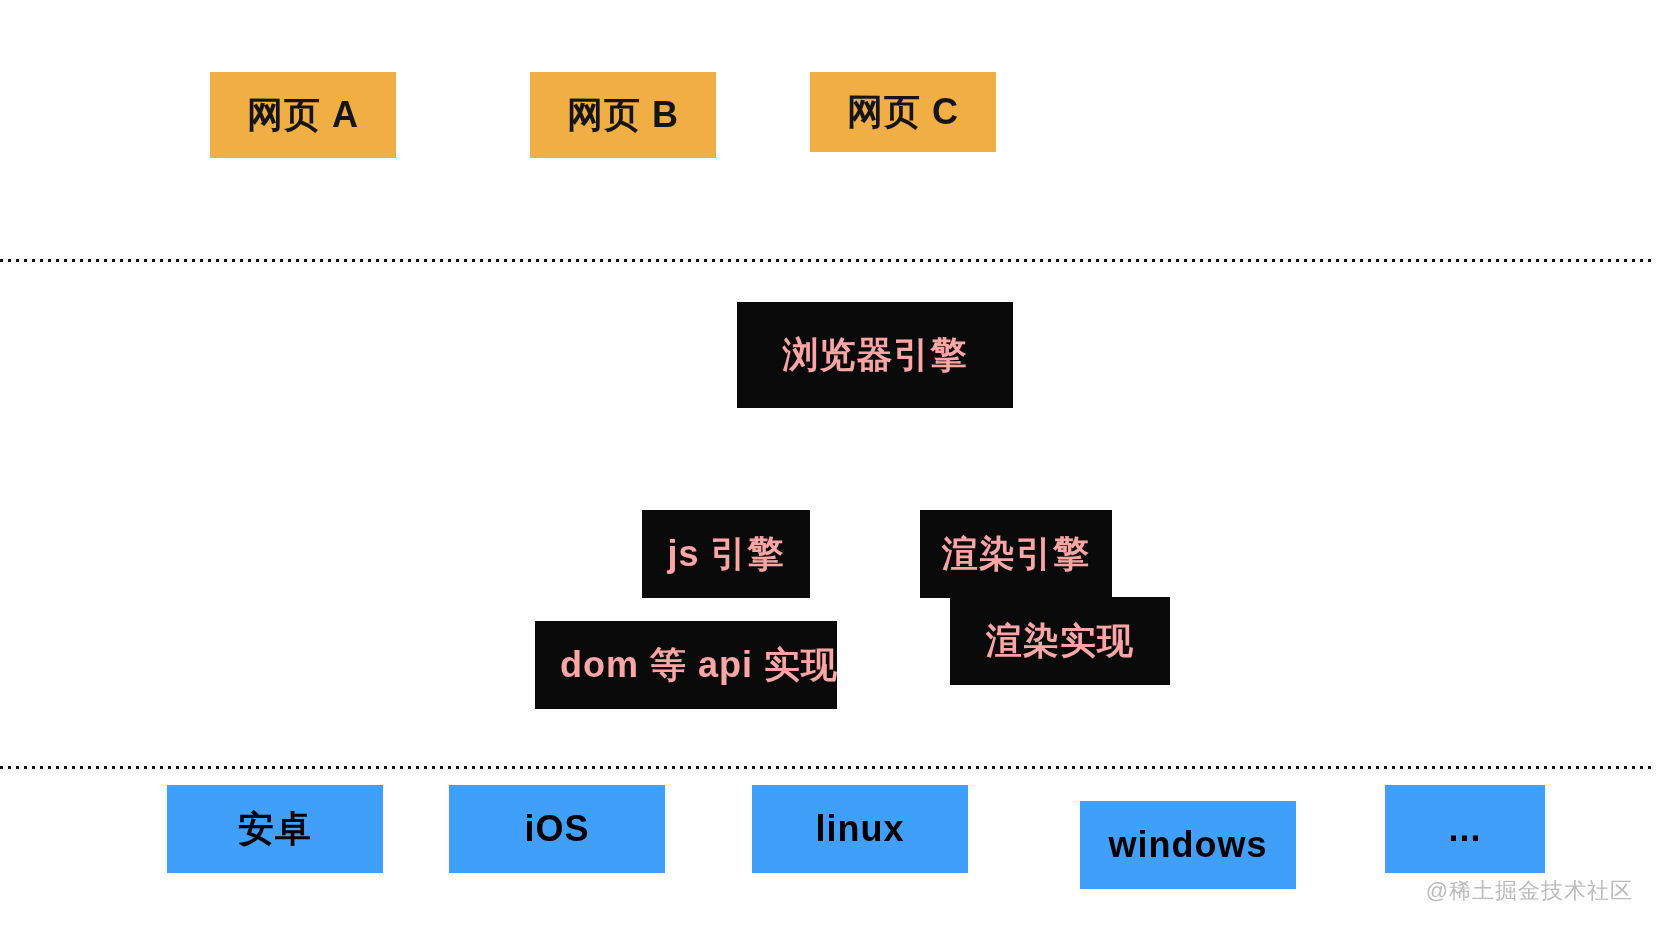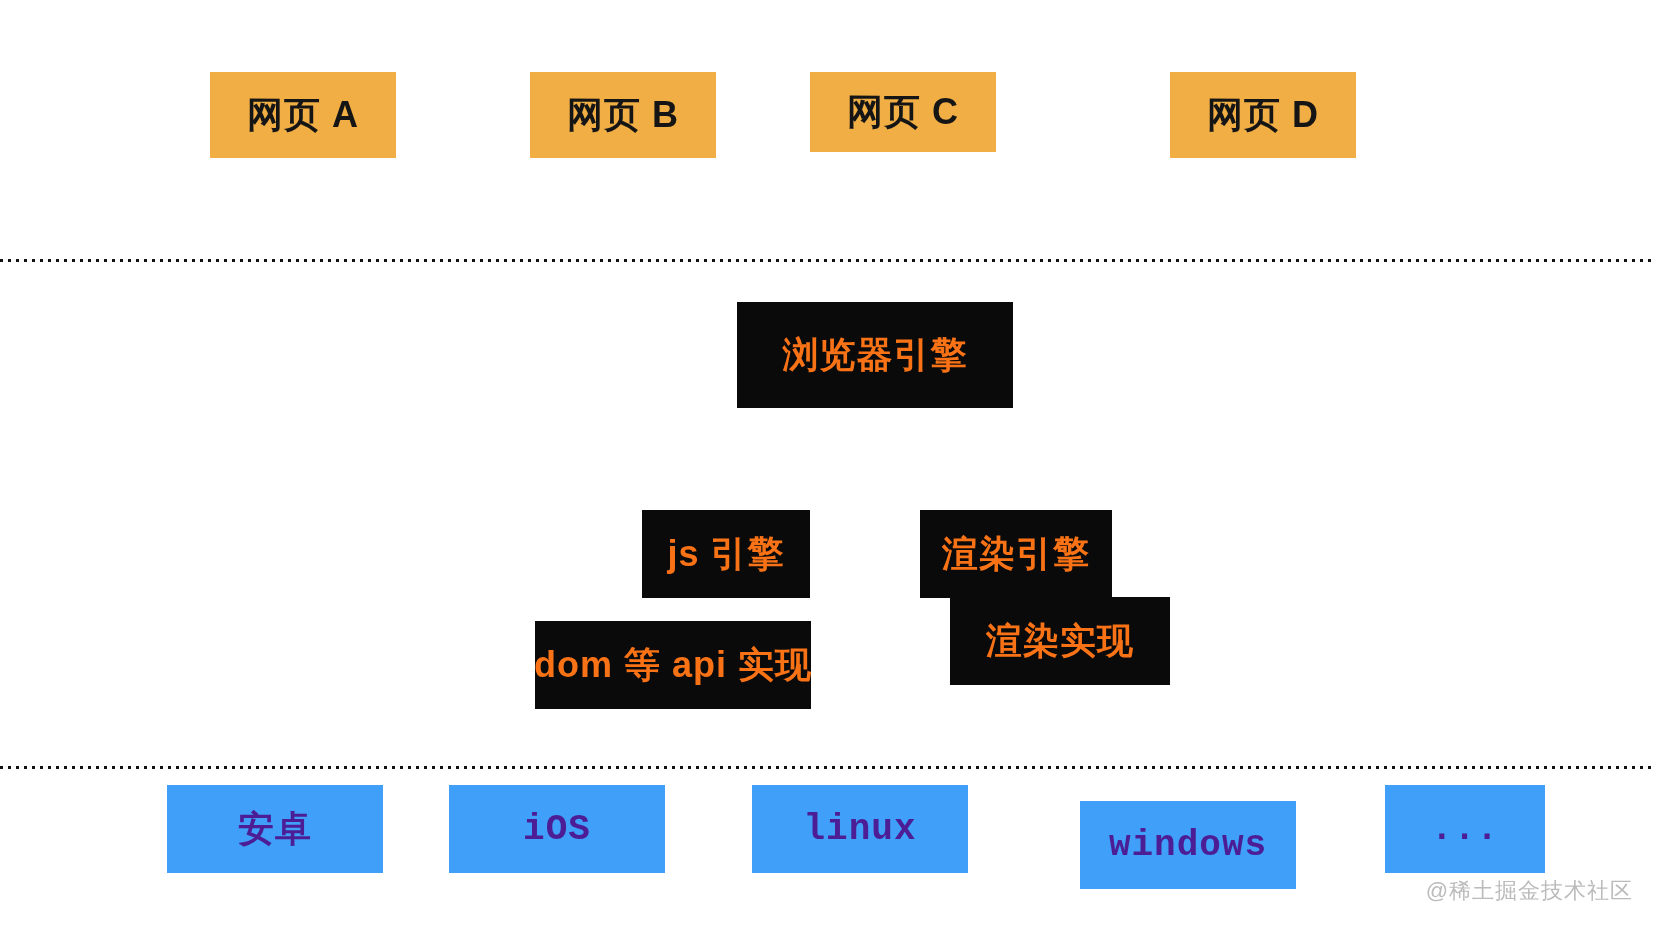--- a/index.html
+++ b/index.html
@@ -24,26 +24,25 @@
     font-weight: 700;
     letter-spacing: 1px;
     white-space: nowrap;
   }
   .node.orange {
     background: var(--orange, #f0ae45);
     color: #151515;
   }
   .node.black {
     background: var(--black, #0a0a0a);
-    color: #f97316;
+    color: #fca5a5;
   }
   .node.blue {
     background: var(--blue, #409ff8);
-    color: #4c1d95;
-    font-family: Liberation Mono, monospace;
+    color: #000000;
   }
   .dotted {
     position: absolute;
     left: 0;
     width: 1656px;
     height: 3px;
     background-image: repeating-linear-gradient(
       to right,
       var(--line, #111111) 0 3px,
       transparent 3px 8px
@@ -55,21 +54,21 @@
   #web-c { left: 810px;  top: 72px; width: 186px; height: 80px; }
   #web-d { left: 1170px; top: 72px; width: 186px; height: 86px; }
 
   #sep-top    { top: 259px; }
   #sep-bottom { top: 766px; }
 
   
   #browser-engine { left: 737px; top: 302px; width: 276px; height: 106px; }
   #js-engine      { left: 642px; top: 470px; width: 168px; height: 88px; margin-top: 40px; }
   #render-engine  { left: 920px; top: 470px; width: 192px; height: 88px; margin-top: 40px; }
-  #dom-impl       { left: 535px; top: 621px; width: 276px; height: 88px; }
+  #dom-impl       { left: 535px; top: 621px; width: 276px; height: 88px; padding-left: 26px; }
   #render-impl    { left: 950px; top: 597px; width: 220px; height: 88px; }
 
   
   #platform-android { left: 167px;  top: 785px; width: 216px; height: 88px; }
   #platform-ios     { left: 449px;  top: 785px; width: 216px; height: 88px; }
   #platform-linux   { left: 752px;  top: 785px; width: 216px; height: 88px; }
   #platform-windows { left: 1080px; top: 785px; width: 216px; height: 88px; margin-top: 16px; }
   #platform-more    { left: 1385px; top: 785px; width: 160px; height: 88px; }
 
   #watermark {
@@ -83,21 +82,20 @@
   }
 </style>
 </head>
 <body>
 
 <div id="canvas">
 
   <div class="node orange" id="web-a">网页 A</div>
   <div class="node orange" id="web-b">网页 B</div>
   <div class="node orange" id="web-c">网页 C</div>
-  <div class="node orange" id="web-d">网页 D</div>
 
   <div class="dotted" id="sep-top"></div>
 
   <div class="node black" id="browser-engine">浏览器引擎</div>
   <div class="node black" id="js-engine">js 引擎</div>
   <div class="node black" id="render-engine">渲染引擎</div>
   <div class="node black" id="dom-impl">dom 等 api 实现</div>
   <div class="node black" id="render-impl">渲染实现</div>
 
   <div class="dotted" id="sep-bottom"></div>

